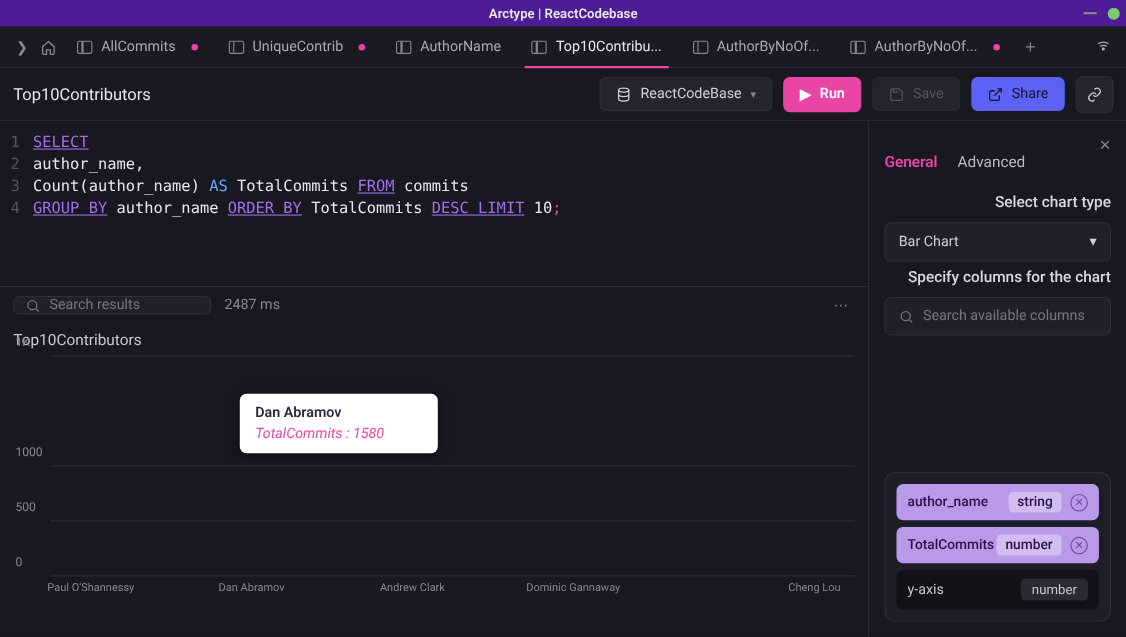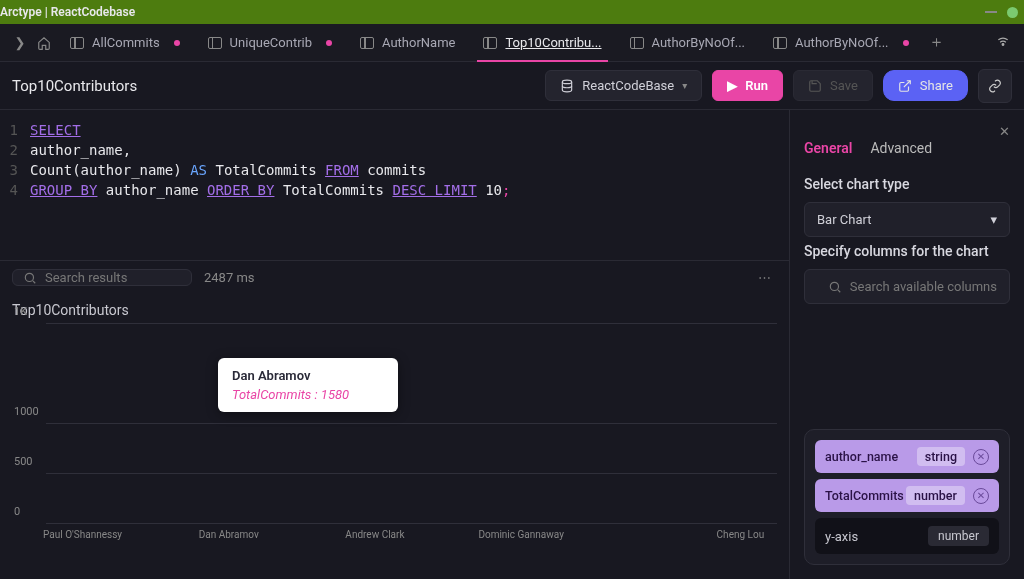--- a/index.html
+++ b/index.html
@@ -1,42 +1,42 @@
 <!DOCTYPE html>
 <html><head>
 <meta charset="utf-8">
 <style>
 * { box-sizing: border-box; margin: 0; padding: 0; }
 body { font-family: -apple-system, Segoe UI, Roboto, sans-serif; background: #181821; color: #d0d0d8; width: 1024px; height: 579px; overflow: hidden; font-size: 13px; }
 
 
-.titlebar { height: 24px; background: #4d7c0f; display: flex; align-items: center; position: relative; font-size: 12px; font-weight: 600; color: #e8e8ec; }
+.titlebar { height: 24px; background: #4c1d95; display: flex; align-items: center; justify-content: center; position: relative; font-size: 12px; font-weight: 600; color: #e8e8ec; }
 .titlebar .win-btns { position: absolute; right: 6px; display: flex; gap: 10px; }
 .titlebar .win-min { width: 12px; height: 2px; background: #888; margin-top: 4px; }
 .titlebar .win-close { width: 11px; height: 11px; border-radius: 50%; background: #7bc96f; }
 
 
 .tabbar { height: 38px; display: flex; align-items: center; padding: 0 8px; border-bottom: 1px solid #2a2a34; background: #1a1a22; }
 .tabbar .nav-ico { width: 24px; display: flex; justify-content: center; color: #888; }
 .tab { display: flex; align-items: center; gap: 8px; padding: 0 14px; height: 38px; color: #a8a8b4; font-size: 13px; position: relative; cursor: pointer; }
-.tab.active { color: #e8e8ec; text-decoration: underline; }
+.tab.active { color: #e8e8ec; }
 .tab.active::after { content:""; position:absolute; left:8px; right:8px; bottom:0; height:2px; background:#e945a6; }
 .tab .dot { width:6px; height:6px; border-radius:50%; background:#e945a6; margin-left: 6px; }
 .tab .tab-ico { width: 14px; height: 12px; border: 1.5px solid #888; border-radius: 2px; position: relative; }
 .tab .tab-ico::before { content:""; position:absolute; left:3px; top:0; bottom:0; width:1.5px; background:#888;}
 .tabbar .add { margin-left: 6px; color:#888; font-size:16px;}
 .tabbar .spacer{flex:1}
 .tabbar .wifi{ color:#aaa; margin-right:6px;}
 
 
 .toolbar { height: 48px; display: flex; align-items: center; padding: 0 12px; gap: 10px; border-bottom: 1px solid #2a2a34; }
 .toolbar .title { font-size: 15px; color:#e8e8ec; flex:1; }
 .btn { display:flex; align-items:center; gap:8px; padding: 7px 14px; border-radius:6px; background:#24242e; color:#d0d0d8; font-size:13px; cursor:pointer; border:1px solid #2f2f3a;}
 .btn.primary{ background:#e945a6; color:#fff; border-color:#e945a6; font-weight:600;}
-.btn.share{ background:#5b62f4; color:#e5e5e5; border-color:#5b62f4;border-radius:11px;}
+.btn.share{ background:#5b62f4; color:#0f172a; border-color:#5b62f4;}
 .btn.disabled{ color:#555; border-color:#2a2a34;}
 .btn .chev{ font-size:10px; color:#888;}
 .iconbtn{ width:34px; height:34px; border-radius:6px; background:#24242e; border:1px solid #2f2f3a; display:flex; align-items:center; justify-content:center; color:#ccc;}
 
 
 .main { display:flex; height: calc(579px - 24px - 38px - 48px); }
 .left { flex:1; display:flex; flex-direction:column; border-right:1px solid #2a2a34;}
 .right { width: 234px; padding: 14px; display:flex; flex-direction:column; position:relative;}
 
 
@@ -74,23 +74,23 @@
 
 .tooltip{ position:absolute; top:64px; left:218px; background:#fff; border-radius:6px; padding:10px 14px; box-shadow:0 2px 12px rgba(0,0,0,0.4); width:180px;}
 .tooltip .t1{ color:#2a2a38; font-weight:600; margin-bottom:4px;}
 .tooltip .t2{ color:#e945a6; font-size:13px;font-style:italic;}
 
 
 .right .tabs{ display:flex; gap:18px; margin-bottom:14px;}
 .right .rtab{ font-size:14px; color:#bbb; cursor:pointer;margin-top:16px;}
 .right .rtab.active{ color:#e945a6; font-weight:600;}
 .right .close{ position:absolute; right:14px; top:14px; color:#888;}
-.right .label{ font-size:14px; color:#d8d8e0; margin: 6px 0 10px 0; font-weight:500;}
+.right .label{ font-size:14px; color:#d8d8e0; margin: 6px 0 10px 0; font-weight:500;text-align:right;}
 .select{ background:#20202a; border:1px solid #2f2f3a; border-radius:6px; padding:9px 12px; display:flex; justify-content:space-between; align-items:center; color:#d0d0d8;}
-.colsearch{ background:#20202a; border:1px solid #2f2f3a; border-radius:6px; padding:9px 12px; display:flex; gap:8px; align-items:center; color:#777; justify-content:flex-end;}
+.colsearch{ background:#20202a; border:1px solid #2f2f3a; border-radius:6px; padding:9px 12px; display:flex; gap:8px; align-items:center; color:#777; }
 .right .spacer2{flex:1}
 .chipbox{ background:#1e1e28; border:1px solid #2f2f3a; border-radius:10px; padding:10px; display:flex; flex-direction:column; gap:6px;}
 .chip{ background:#b99ae8; color:#2a1246; border-radius:6px; padding:7px 10px; display:flex; align-items:center; font-size:12.5px;}
 .chip .cname{ flex:1; font-weight:500;}
 .chip .ctype{ background:rgba(255,255,255,0.35); padding:2px 8px; border-radius:4px; margin-right:8px; font-weight:500;text-align:center;}
 .chip .crm{ width:16px; height:16px; border:1.5px solid #6a4a9a; border-radius:50%; display:flex; align-items:center; justify-content:center; font-size:10px; color:#6a4a9a;}
 .axisrow{ background:#111118; border-radius:6px; padding:8px 10px; display:flex; align-items:center; color:#c8c8d0;}
 .axisrow .aname{flex:1;}
 .axisrow .atype{ background:#2a2a34; padding:3px 10px; border-radius:4px; font-size:12px;}
 

